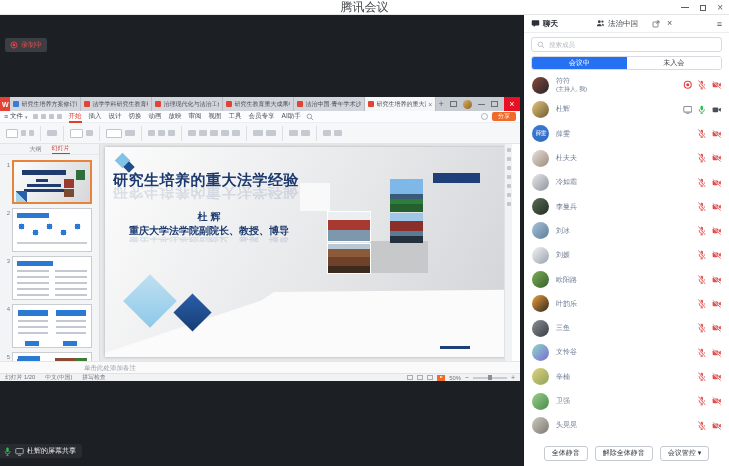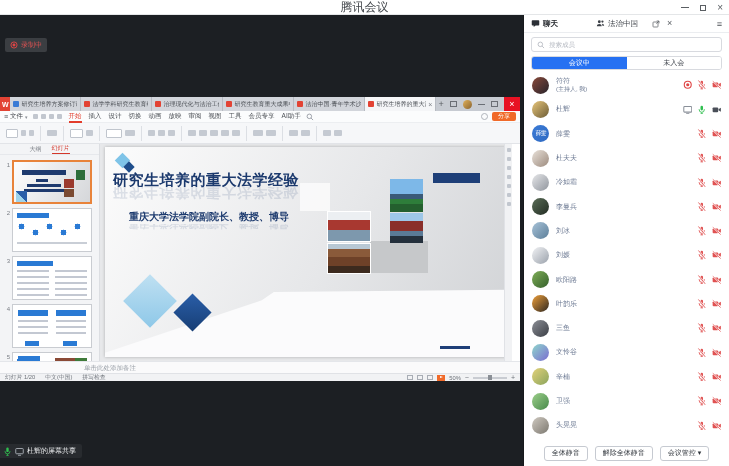--- a/index.html
+++ b/index.html
@@ -356,20 +356,21 @@
 
         <div class="canvas">
           <div class="slide">
             <div class="band"></div>
             <span class="dm dm1"></span>
             <span class="dm dm2"></span>
             <div class="stitle">研究生培养的重大法学经验</div>
             <div class="stitle refl">研究生培养的重大法学经验</div>
             <div class="wblock"></div>
             <div class="ssub">
+              <div>杜 辉</div>
               <div>重庆大学法学院副院长、教授、博导</div>
               <div class="r">重庆大学法学院副院长、教授、博导</div>
             </div>
             <div class="gblock"></div>
             <div class="ph ph1"></div>
             <div class="ph ph2"></div>
             <div class="ph ph3"></div>
             <div class="ph ph4"></div>
             <div class="navybar"></div>
             <div class="navyline"></div>

